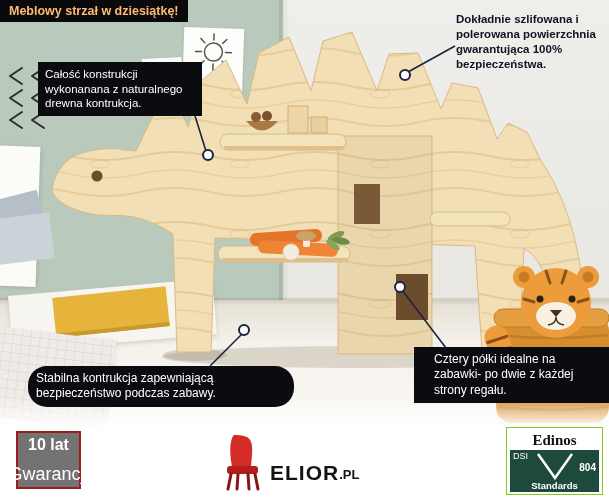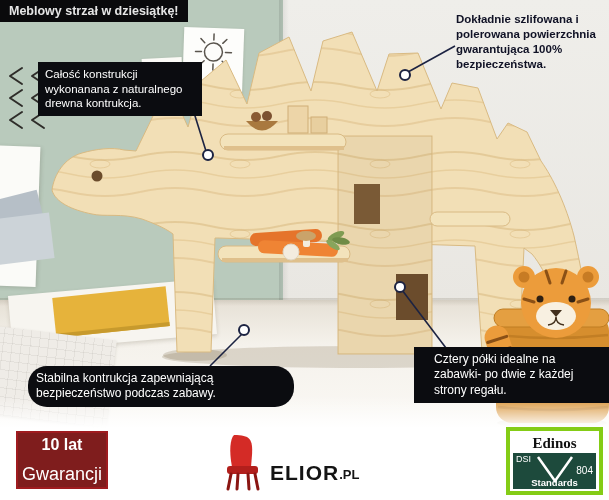--- a/index.html
+++ b/index.html
@@ -32,46 +32,46 @@
       transform:rotate(7deg);box-shadow:0 1px 3px rgba(70,60,40,.15);
       background-image:repeating-linear-gradient(0deg,rgba(90,85,75,.08) 0 1px,transparent 1px 9px),
                        repeating-linear-gradient(90deg,rgba(90,85,75,.08) 0 1px,transparent 1px 9px);}
   .dino-svg{position:absolute;left:0;top:0;}
   .tiger-svg{position:absolute;left:480px;top:253px;}
   .fade{position:absolute;left:0;top:396px;width:609px;height:32px;
         background:linear-gradient(rgba(255,255,255,0),#fff);}
   
   .callout-lines{position:absolute;left:0;top:0;z-index:5;pointer-events:none;}
   .banner{position:absolute;left:0;top:0;height:22px;line-height:22px;padding:0 9px;background:#0a0a0c;
-          color:#e5e5e5;font-size:12.5px;font-weight:bold;z-index:7;}
+          color:#fdba74;font-size:12.5px;font-weight:bold;z-index:7;}
   .co-box{position:absolute;background:#0b0c10;color:#fff;padding:5px 7px;font-size:11.5px;
           line-height:1.28;z-index:6;}
   .co-wood{left:38px;top:62px;width:150px;}
   .co-stability{left:28px;top:366px;width:250px;font-size:12px;padding:5px 8px;border-radius:19px;}
   .co-shelves{left:414px;top:347px;width:170px;font-size:12px;padding:5px 20px;}
   .co-text{position:absolute;color:#101226;font-size:11.5px;font-weight:bold;line-height:1.3;z-index:6;}
   .co-surface{left:456px;top:12px;width:150px;}
   
-  .warranty{position:absolute;left:16px;top:431px;width:92px;height:58px;background:#7f1d1d;
+  .warranty{position:absolute;left:16px;top:431px;width:65px;height:58px;background:#737373;
             border:2px solid #9f1b1f;color:#fff;display:flex;flex-direction:column;align-items:center;
             justify-content:center;gap:10px;z-index:4;box-sizing:border-box;}
   .warranty .l1{font-size:16px;font-weight:bold;}
   .warranty .l2{font-size:18px;font-weight:normal;}
   .elior{position:absolute;left:222px;top:433px;display:flex;align-items:flex-end;gap:8px;z-index:4;}
   .elior .wordmark{display:flex;align-items:flex-end;padding-bottom:8px;}
   .elior .name{font-size:21px;font-weight:bold;letter-spacing:1px;color:#141414;line-height:1;}
   .elior .tld{font-size:13px;font-weight:bold;color:#141414;line-height:1;padding-bottom:2px;}
   .edinos{position:absolute;left:506px;top:427px;width:97px;height:68px;background:#fff;
-          border:4px solid #84cc16;box-sizing:border-box;padding:2px 3px;z-index:4;
+          border:1px solid #84cc16;box-sizing:border-box;padding:2px 3px;z-index:4;
           display:flex;flex-direction:column;}
   .edinos .ed-name{font-family:"Liberation Serif",serif;font-weight:bold;font-size:15px;color:#111;
                    text-align:center;line-height:20px;}
   .edinos .green{position:relative;flex:1;background:#1d4a3c;color:#fff;}
   .edinos .green .dsi{position:absolute;left:3px;top:1px;font-size:9px;}
-  .edinos .green .num{position:absolute;right:3px;top:12px;font-size:10px;font-weight:normal;}
+  .edinos .green .num{position:absolute;right:3px;top:12px;font-size:10px;font-weight:bold;}
   .edinos .green .std{position:absolute;left:0;bottom:1px;width:100%;text-align:center;
                       font-size:9.5px;font-weight:bold;margin-top:8px;}
   .edinos .v-icon{position:absolute;left:50%;top:2px;transform:translateX(-50%);}
 </style>
 </head>
 <body>
 
 <div class="stage">
 
   <div class="scene">

